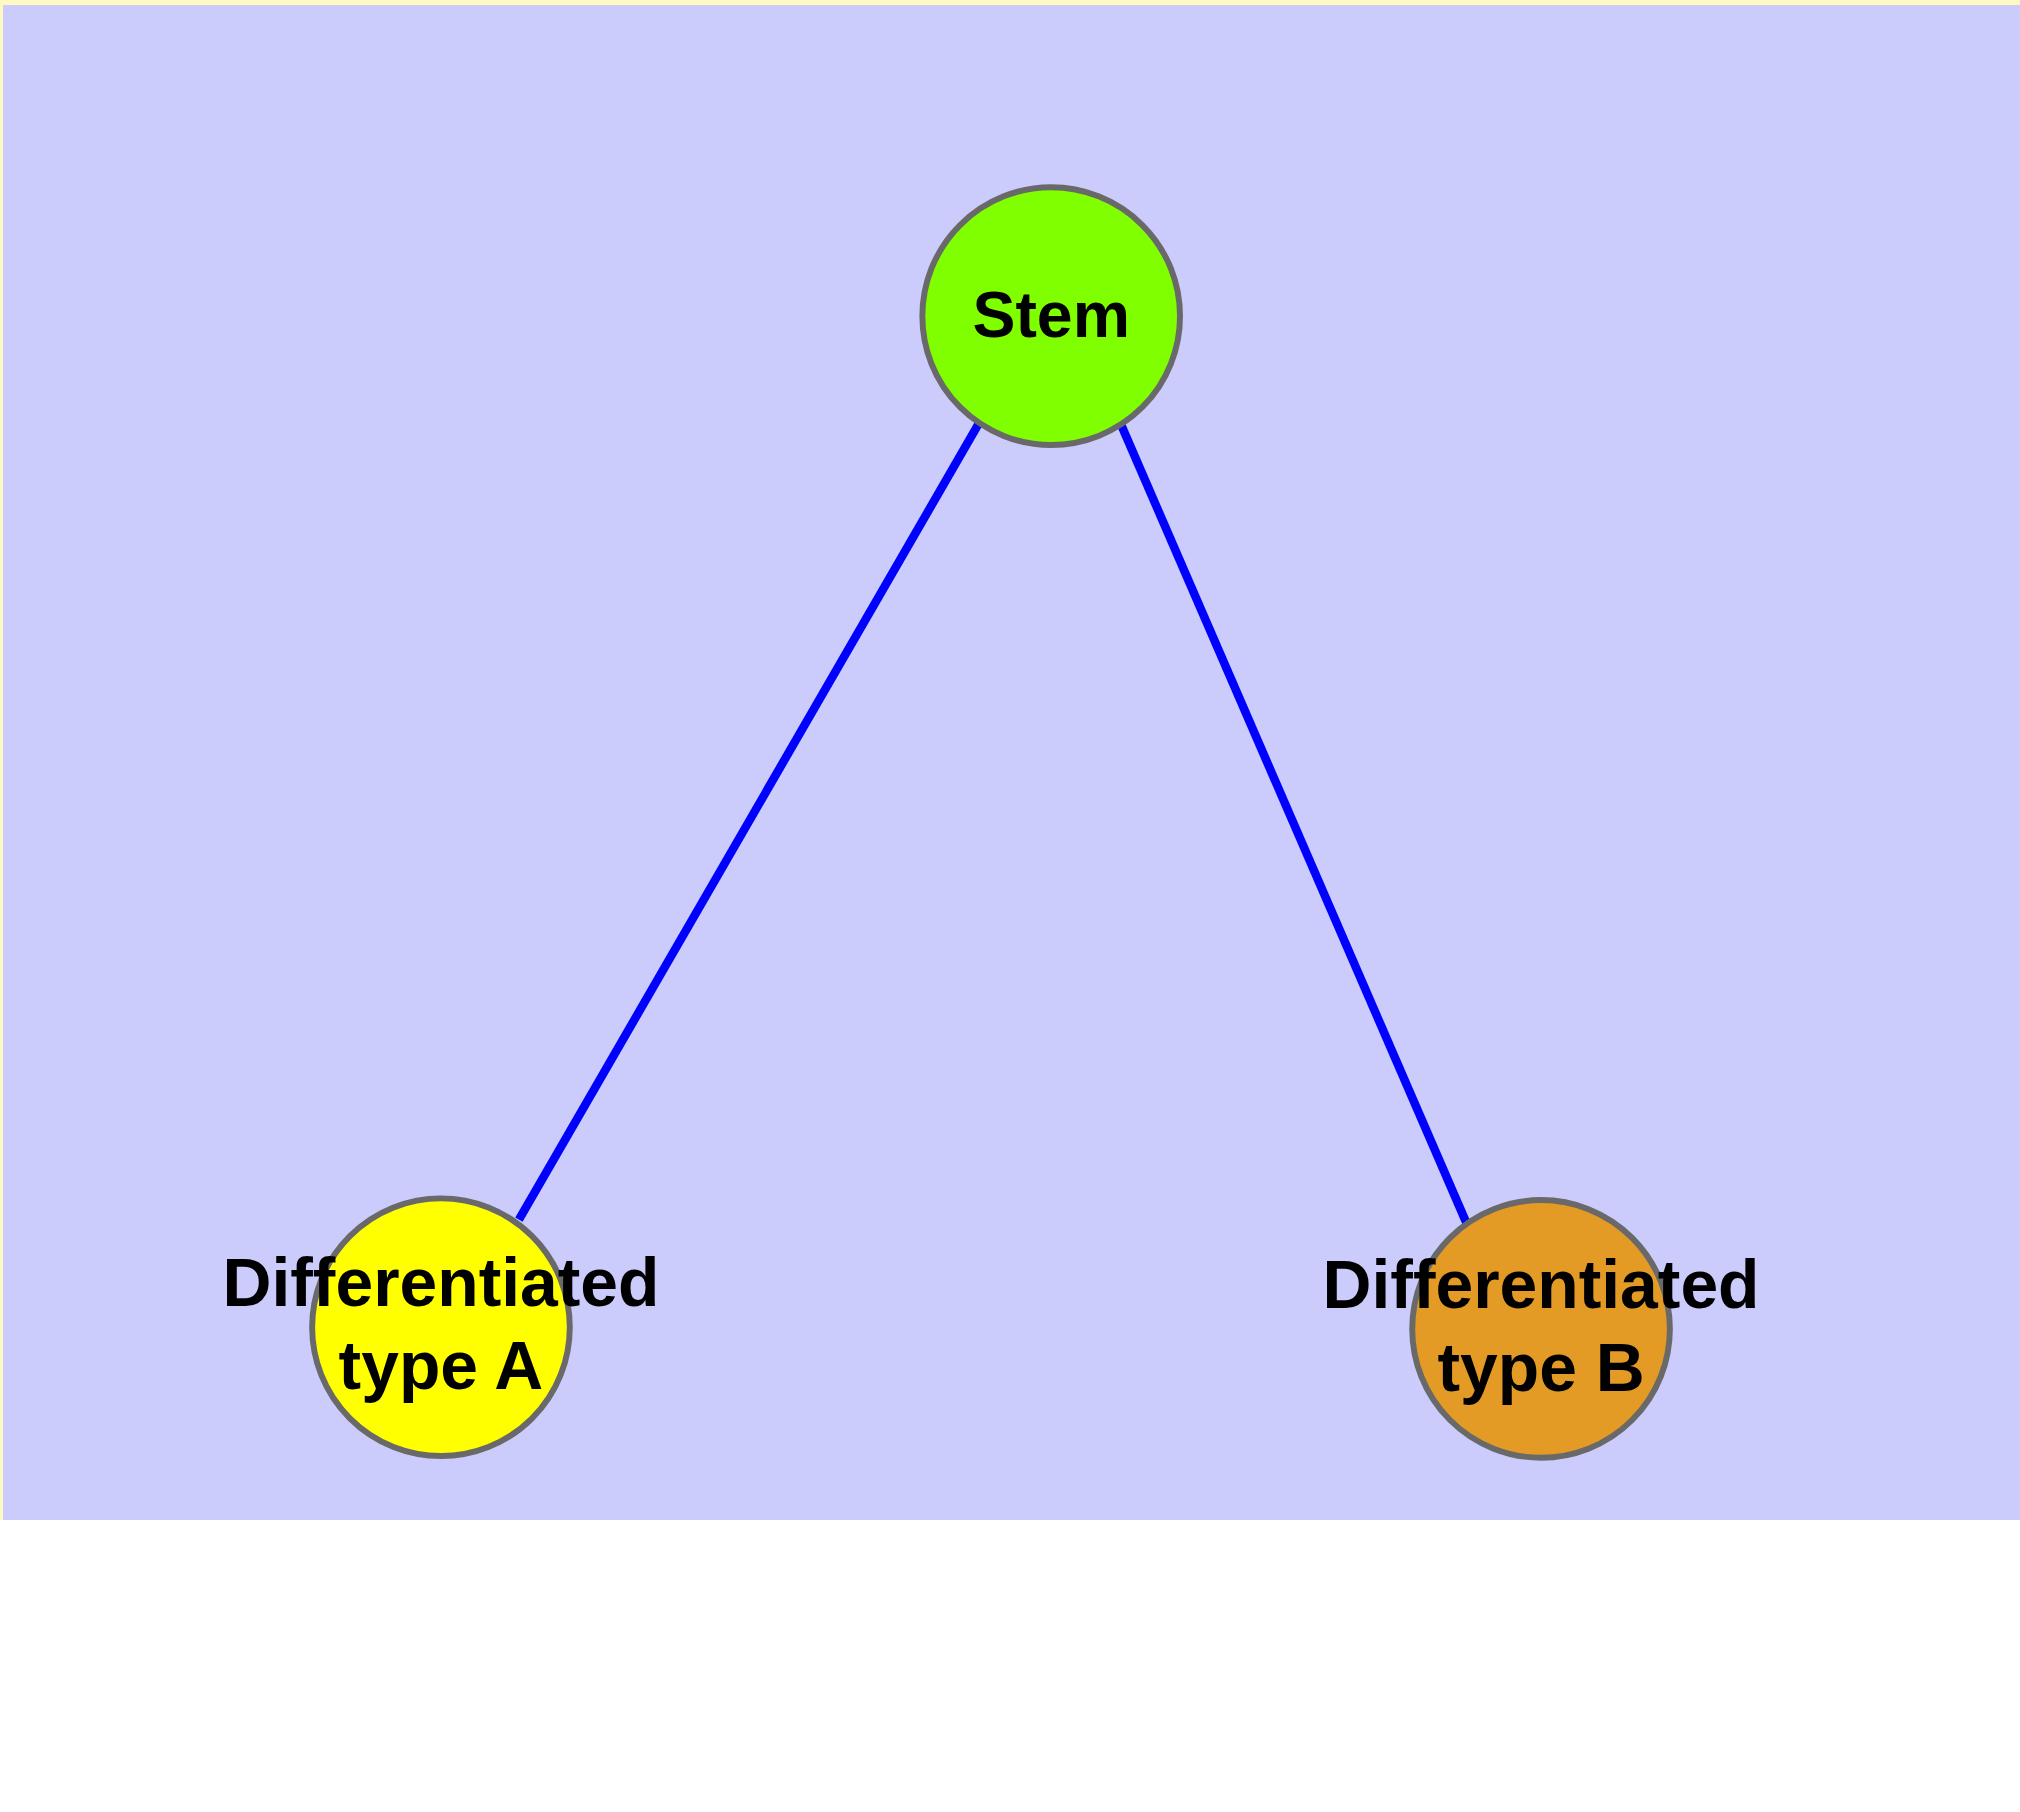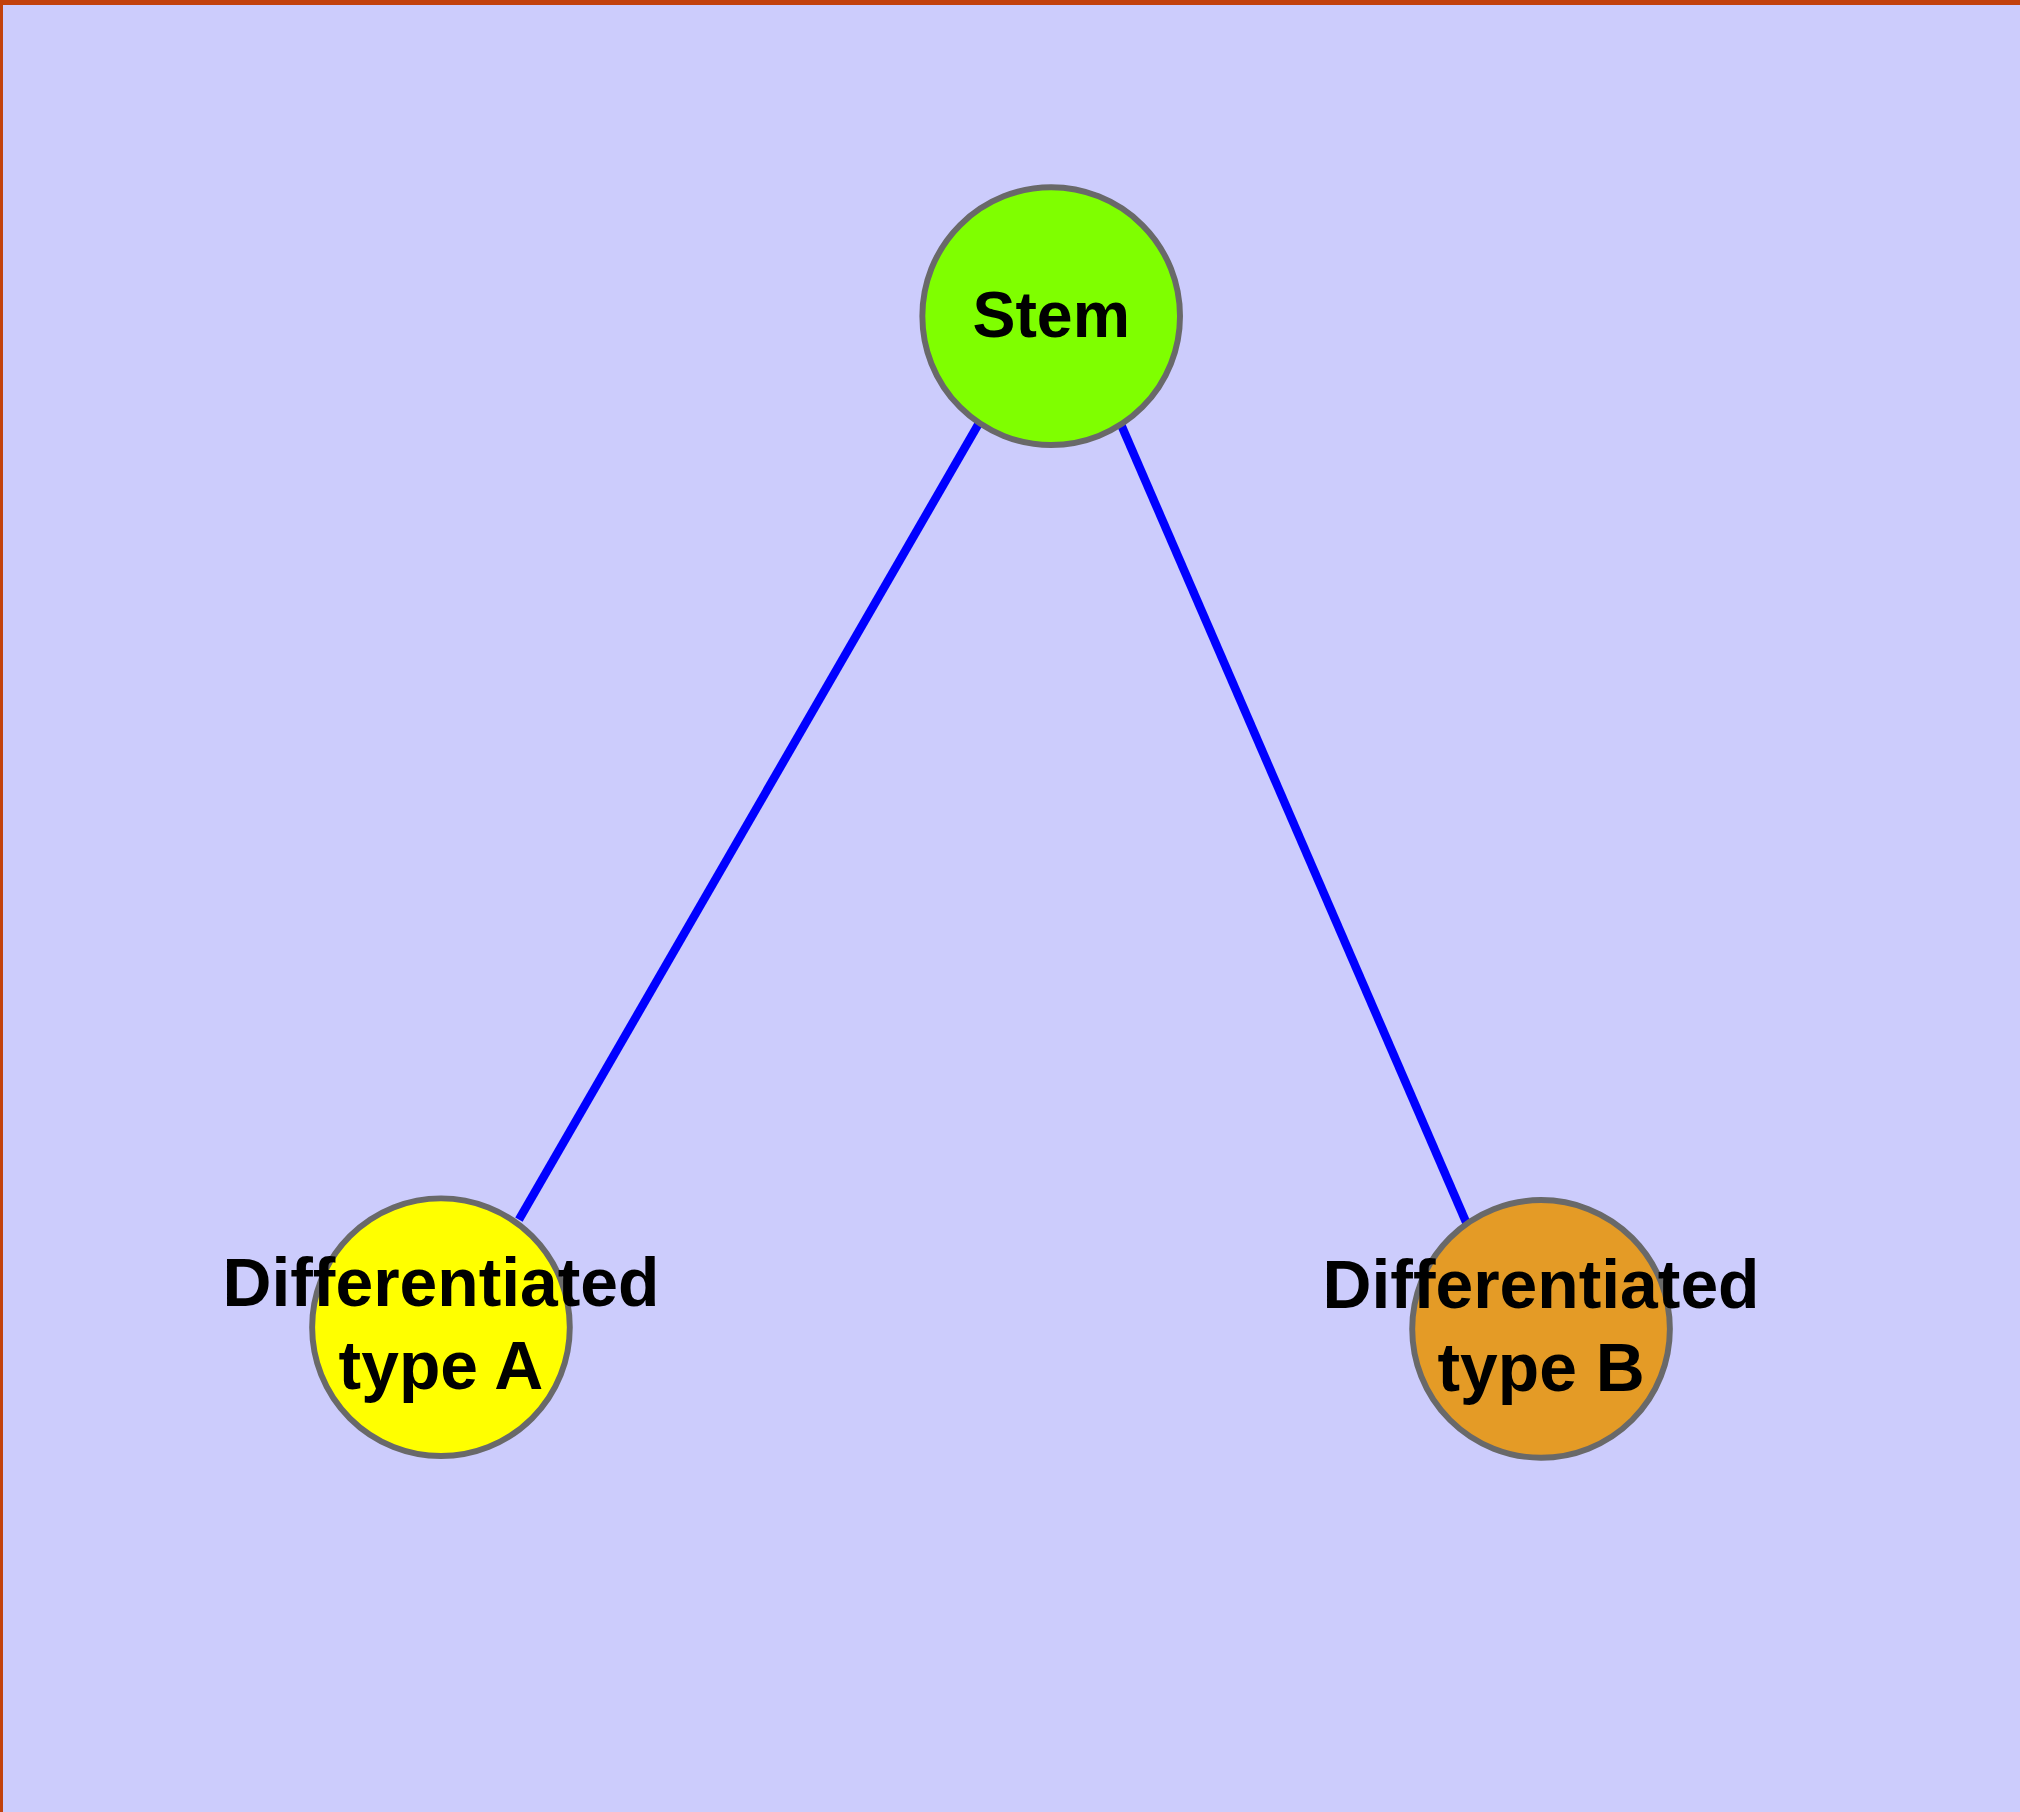--- a/index.html
+++ b/index.html
@@ -4,22 +4,22 @@
 <title>Cell Differentiation Graph</title>
 <style>
   html, body {
     margin: 0;
     padding: 0;
     background: #ffffff;
   }
   #canvas {
     position: relative;
     width: 2021px;
-    height: 1812px;
-    background: #c2410c;
+    height: 1520px;
+    background: #fef9c3;
     overflow: hidden;
     font-family: "Liberation Sans", "DejaVu Sans", sans-serif;
   }
   #plot-background {
     position: absolute;
     left: 3.4px;
     top: 5.1px;
     width: 2017px;
     height: 1807px;
     background: #ccccfc;

